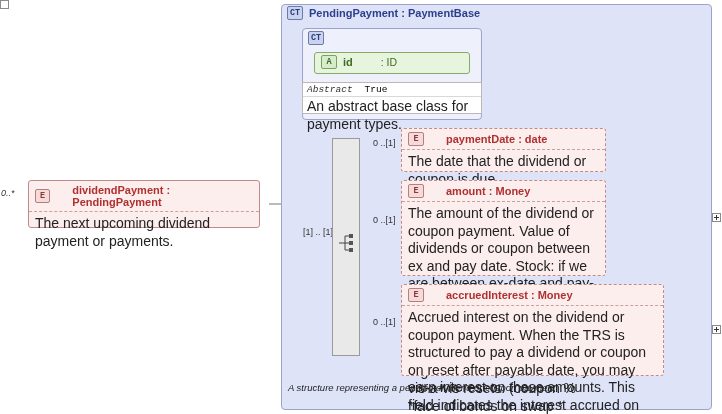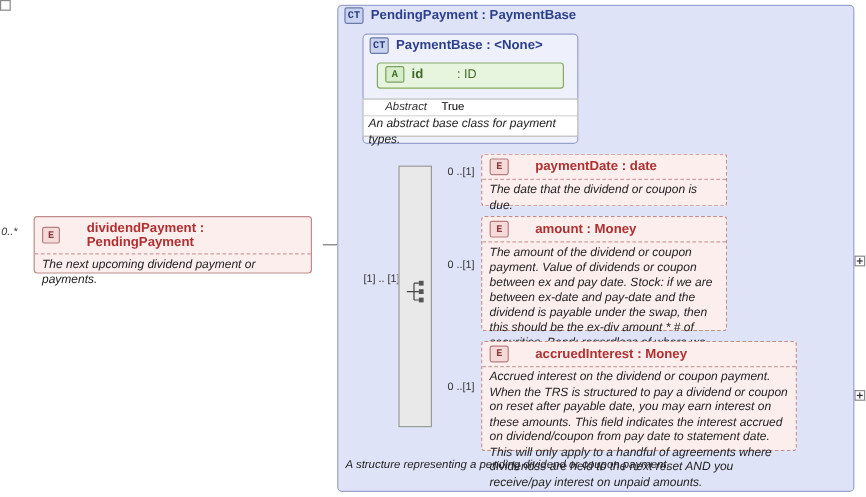--- a/index.html
+++ b/index.html
@@ -50,22 +50,21 @@
   .badge.ct { background: #c9d3f0; border-color: #6d79a8; color: #2c3c78; }
   .badge.a { background: #d6eccb; border-color: #7ba15f; color: #3d6b26; }
   .name {
     font-weight: bold;
     font-size: 11px;
   }
   .name.red { color: #b03030; padding-left: 16px; }
   .name.blue { color: #2b3f8c; }
   .name.green { color: #3f6b22; }
   .desc {
-    font-style: italic;
-    font-size: 10px;
+    font-size: 14px;
     line-height: 1.25;
     padding: 3px 6px;
     color: #222;
   }
 
   
   #root-element {
     left: 28px; top: 180px;
     width: 232px; height: 48px;
     background: #fdeeee;
@@ -124,23 +123,24 @@
   
   #abstract-box {
     left: 302px; top: 82px;
     width: 180px; height: 32px;
     background: #ffffff;
     border: 1px solid #b9b9b9;
   }
   #abstract-row {
     display: flex;
     gap: 12px;
-    padding: 1px 18px;
+    padding: 1px 4px;
     font-size: 9.5px;
     border-bottom: 1px solid #d8d8d8;
+    font-family: Liberation Mono, monospace;
   }
   #abstract-row .k { font-style: italic; color: #333; }
   #abstract-row .v { font-weight: normal; color: #000; }
   #abstract-box .desc { padding: 1px 4px; }
 
   
   #sequence-bar {
     left: 332px; top: 138px;
     width: 28px; height: 218px;
     background: #e9e9e9;
@@ -249,21 +249,20 @@
     <span class="badge ct">CT</span>
     <span class="name blue">PendingPayment : PaymentBase</span>
   </div>
 
   <div class="box" id="pendingpayment-footer">A structure representing a pending dividend or coupon payment.</div>
 
   <div class="box" id="paymentbase-ct"></div>
 
   <div class="box" id="paymentbase-header">
     <span class="badge ct">CT</span>
-    <span class="name blue">PaymentBase : &lt;None&gt;</span>
   </div>
 
   <div class="box" id="id-attr">
     <div class="el-title">
       <span class="badge a">A</span>
       <span class="name green">id</span>
       <span class="type">: ID</span>
     </div>
   </div>
 

